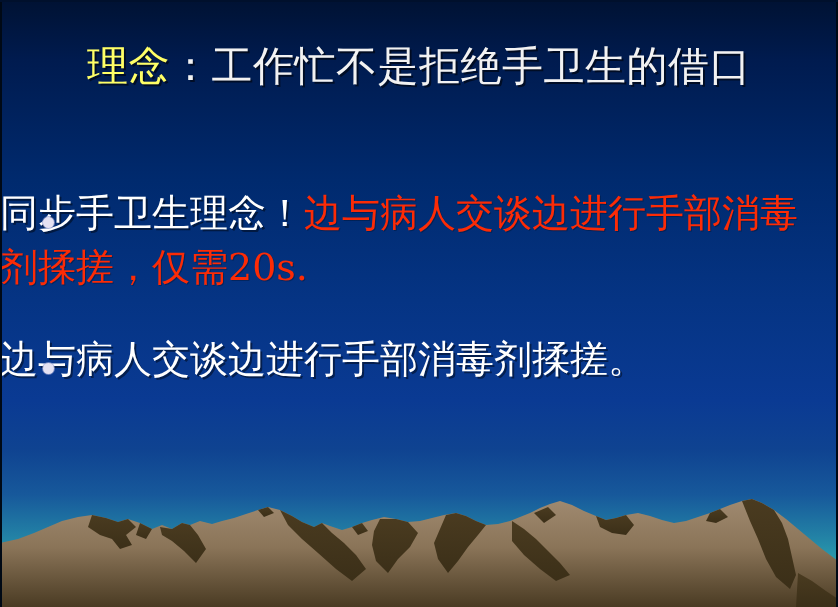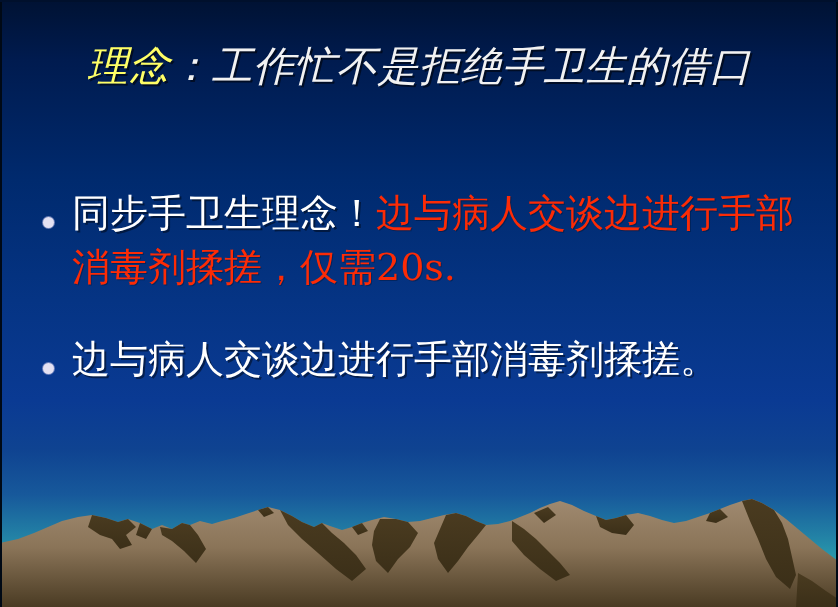--- a/index.html
+++ b/index.html
@@ -49,42 +49,40 @@
     position: absolute;
     left: 0;
     top: 41px;
     width: 838px;
     text-align: center;
     font-size: 41px;
     line-height: 50px;
     letter-spacing: 0.5px;
     white-space: nowrap;
     z-index: 20;
-    font-style: italic;
   }
   .title .t-yellow {
     color: #ffff66;
     text-shadow: 2px 2px 0 rgba(0,0,0,0.55);
   }
   .title .t-white {
     color: #f2f2f2;
     text-shadow: 2px 2px 0 rgba(0,0,0,0.55);
   }
 
   
   .body-area {
     position: absolute;
     left: 0;
     top: 186px;
     width: 838px;
     z-index: 20;
   }
   .bullet-row {
     position: relative;
-    padding-left: 72px;
     padding-right: 40px;
     margin-bottom: 38px;
   }
   .bullet-marker {
     position: absolute;
     left: 43px;
     top: 31px;
     width: 11px;
     height: 11px;
     border-radius: 50%;

